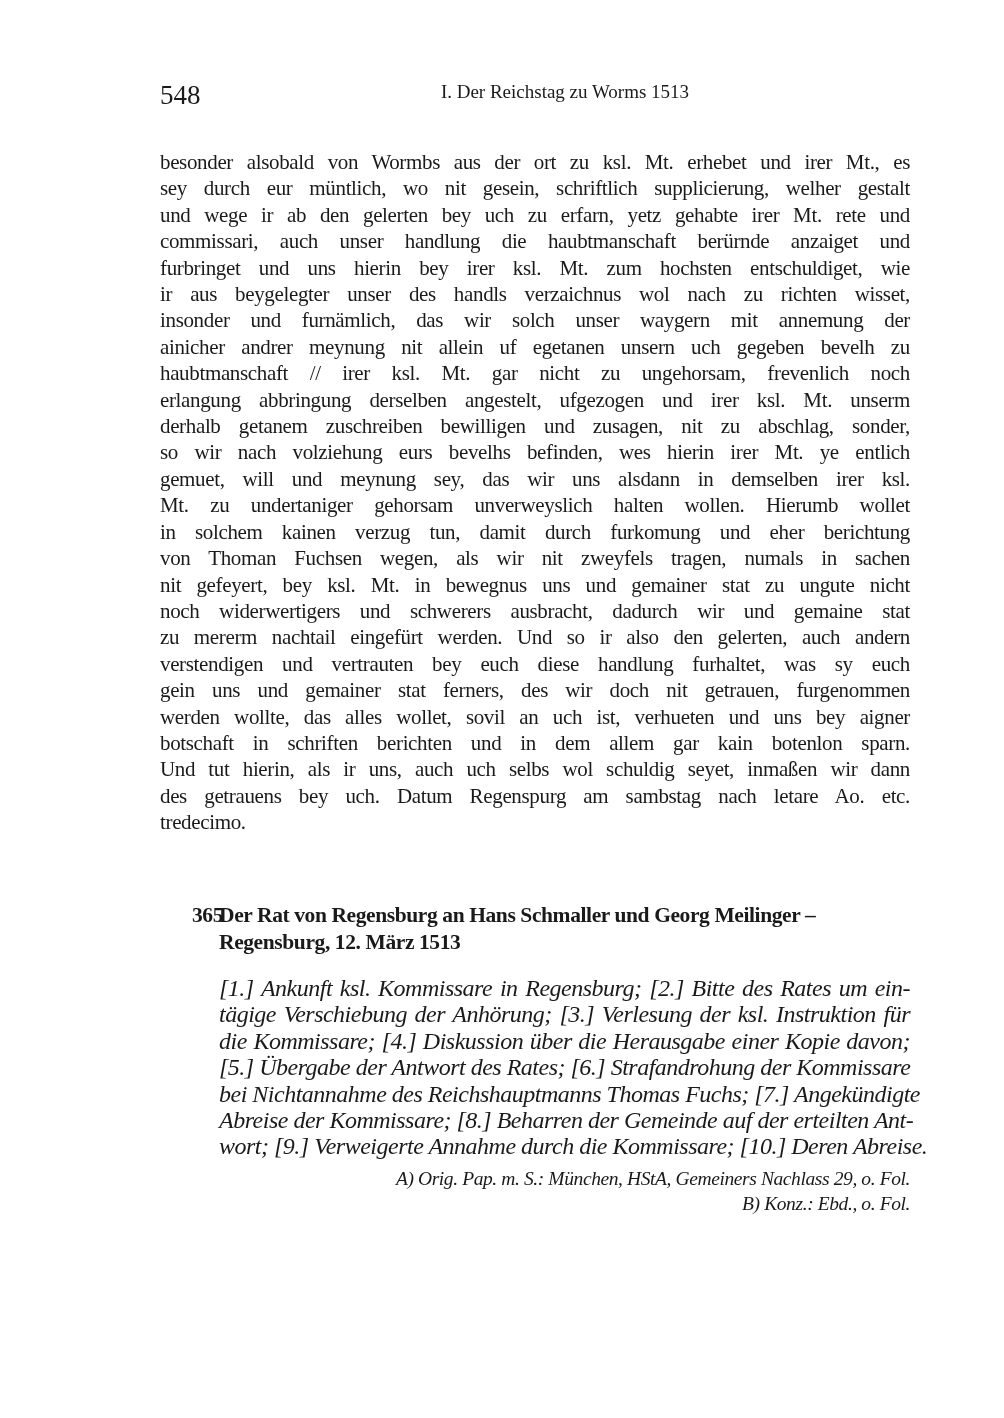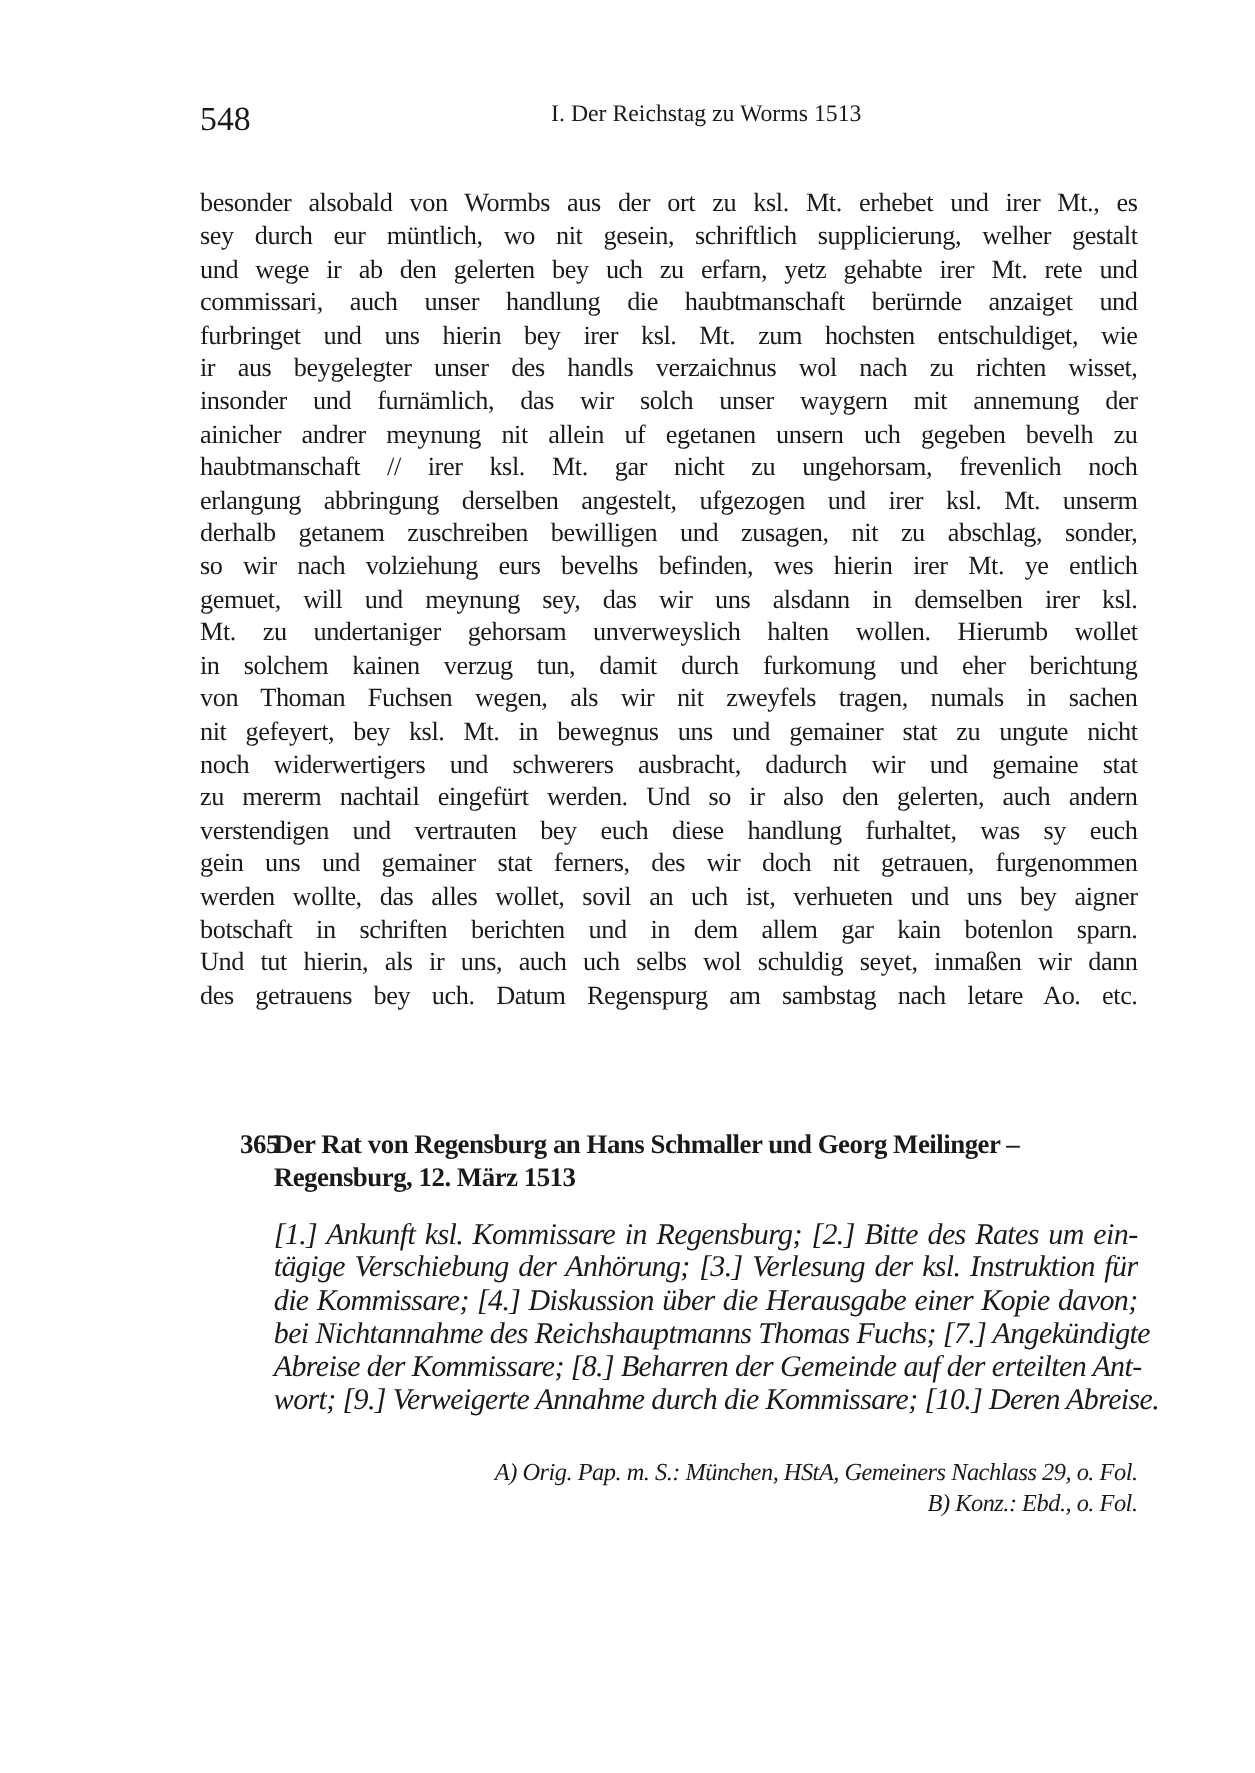--- a/index.html
+++ b/index.html
@@ -152,35 +152,37 @@
     <span class="line">von Thoman Fuchsen wegen, als wir nit zweyfels tragen, numals in sachen</span>
     <span class="line">nit gefeyert, bey ksl. Mt. in bewegnus uns und gemainer stat zu ungute nicht</span>
     <span class="line">noch widerwertigers und schwerers ausbracht, dadurch wir und gemaine stat</span>
     <span class="line">zu mererm nachtail eingefürt werden. Und so ir also den gelerten, auch andern</span>
     <span class="line">verstendigen und vertrauten bey euch diese handlung furhaltet, was sy euch</span>
     <span class="line">gein uns und gemainer stat ferners, des wir doch nit getrauen, furgenommen</span>
     <span class="line">werden wollte, das alles wollet, sovil an uch ist, verhueten und uns bey aigner</span>
     <span class="line">botschaft in schriften berichten und in dem allem gar kain botenlon sparn.</span>
     <span class="line">Und tut hierin, als ir uns, auch uch selbs wol schuldig seyet, inmaßen wir dann</span>
     <span class="line">des getrauens bey uch. Datum Regenspurg am sambstag nach letare Ao. etc.</span>
+    <span class="line">tredecimo.</span>
     <span class="line last"></span>
   </div>
 
   <div class="doc-heading">
     <span class="doc-number">365</span>
     <div class="doc-title">
       <span class="line">Der Rat von Regensburg an Hans Schmaller und Georg Meilinger –</span>
       <span class="line">Regensburg, 12. März 1513</span>
     </div>
   </div>
 
   <div class="summary">
     <span class="line">[1.] Ankunft ksl. Kommissare in Regensburg; [2.] Bitte des Rates um ein-</span>
     <span class="line">tägige Verschiebung der Anhörung; [3.] Verlesung der ksl. Instruktion für</span>
     <span class="line">die Kommissare; [4.] Diskussion über die Herausgabe einer Kopie davon;</span>
+    <span class="line">[5.] Übergabe der Antwort des Rates; [6.] Strafandrohung der Kommissare</span>
     <span class="line">bei Nichtannahme des Reichshauptmanns Thomas Fuchs; [7.] Angekündigte</span>
     <span class="line">Abreise der Kommissare; [8.] Beharren der Gemeinde auf der erteilten Ant-</span>
     <span class="line">wort; [9.] Verweigerte Annahme durch die Kommissare; [10.] Deren Abreise.</span>
   </div>
 
   <div class="sources">
     <span class="line">A) Orig. Pap. m. S.: München, HStA, Gemeiners Nachlass 29, o. Fol.</span>
     <span class="line">B) Konz.: Ebd., o. Fol.</span>
   </div>
 

